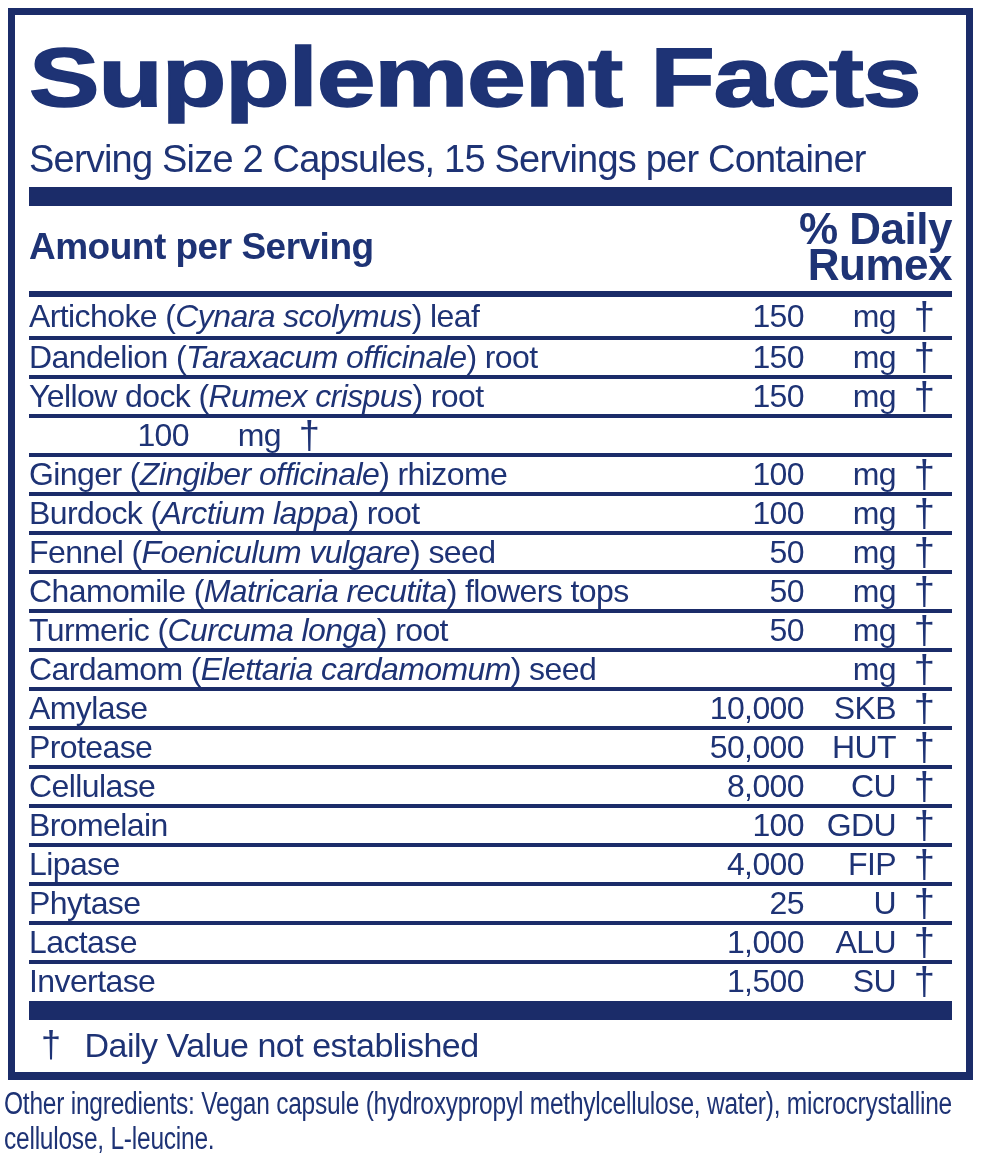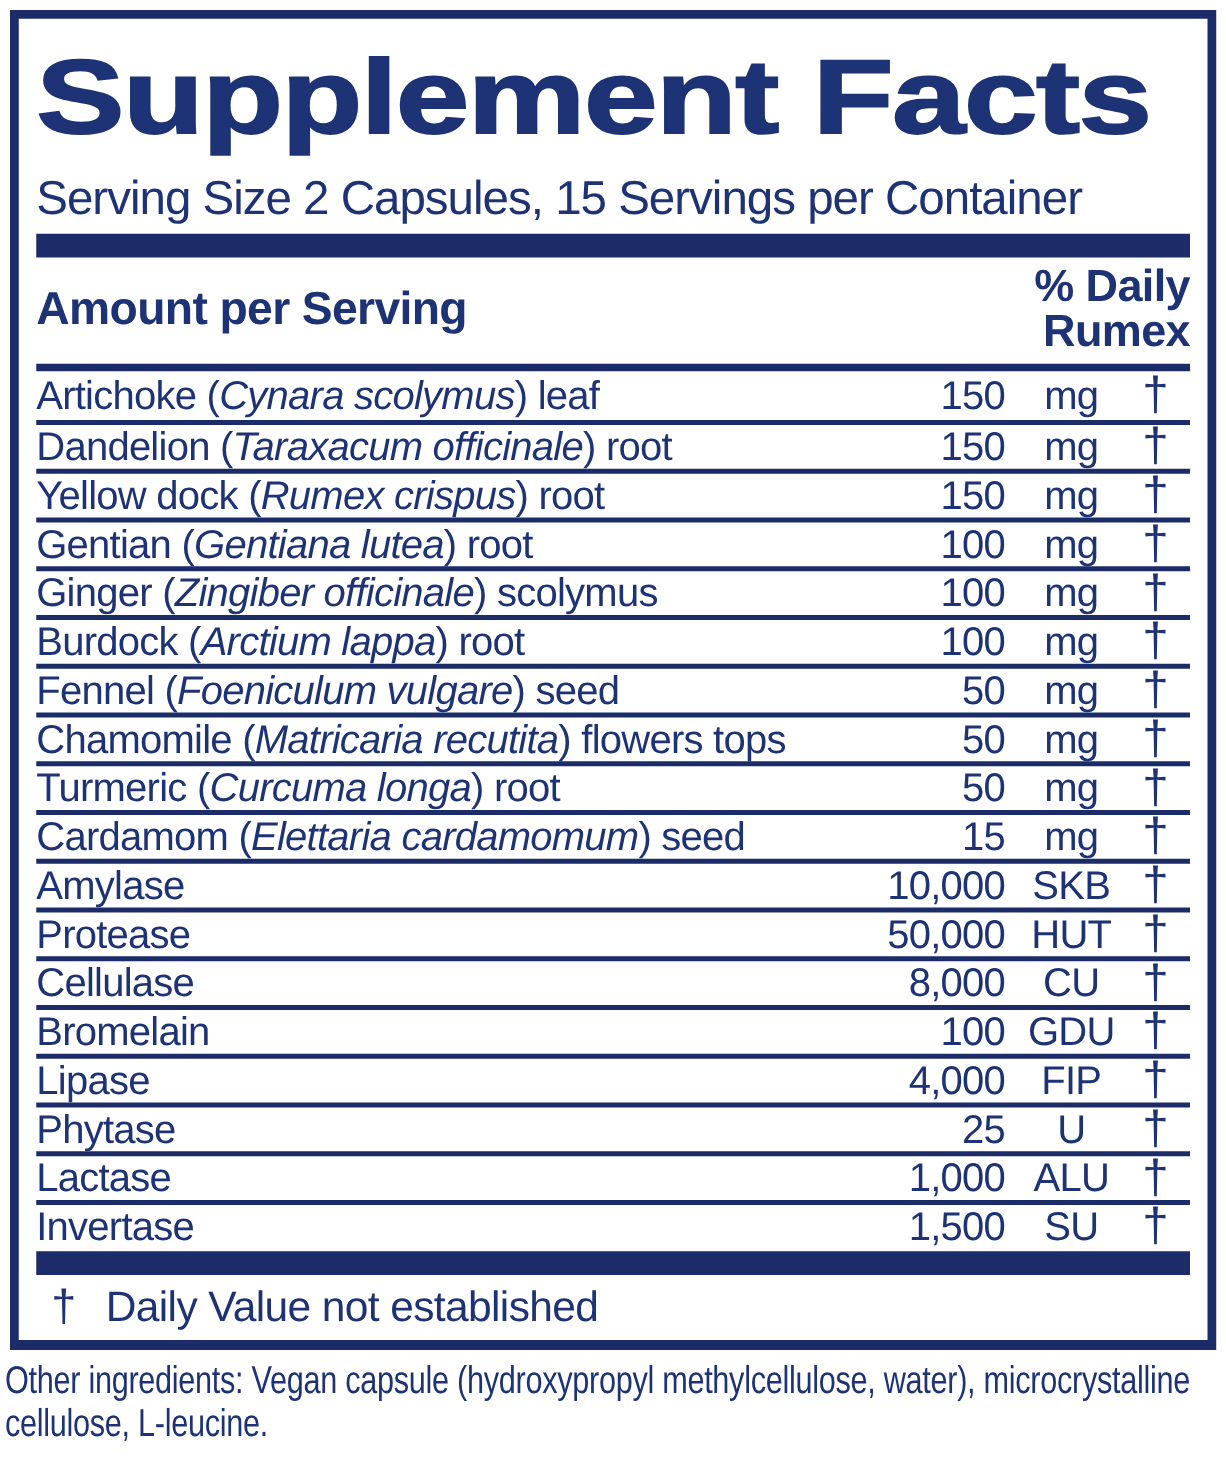--- a/index.html
+++ b/index.html
@@ -53,21 +53,21 @@
     align-items: center;
     padding-top: 5px;
     font-weight: bold;
   }
   .header-left {
     font-size: 37px;
     letter-spacing: -0.5px;
   }
   .header-right {
     text-align: right;
-    font-size: 36px;
+    font-size: 44px;
     line-height: 36px;
     letter-spacing: -0.5px;
   }
   .header-divider {
     height: 6px;
     background: var(--navy-bar);
     margin-top: 8px;
   }
   .rows { }
   .row {
@@ -75,21 +75,21 @@
     align-items: center;
     height: 39px;
     font-size: 32px;
     letter-spacing: -0.6px;
   }
   .row + .row { border-top: 4px solid var(--navy-bar); }
   .cell { white-space: nowrap; }
   .cell.name { flex: 1; min-width: 0; overflow: visible; }
   .cell.name .latin { font-style: italic; }
   .cell.amount { width: 160px; text-align: right; }
-  .cell.unit { width: 92px; padding-left: 14px; text-align: center; }
+  .cell.unit { width: 92px; padding-left: 14px; text-align: right; }
   .cell.dv { width: 56px; text-align: center; font-size: 38px; }
   .footnote {
     display: flex;
     align-items: baseline;
     gap: 24px;
     font-size: 34px;
     letter-spacing: -0.5px;
     padding: 4px 0 2px 12px;
   }
   .fn-symbol { font-size: 36px; }
@@ -134,28 +134,27 @@
   </div>
 
   <div class="row">
     <div class="cell name"><span class="pre">Yellow dock (</span><span class="latin">Rumex crispus</span><span class="post">) root</span></div>
     <div class="cell amount">150</div>
     <div class="cell unit">mg</div>
     <div class="cell dv">†</div>
   </div>
 
   <div class="row">
-    <div class="cell name"><span class="pre">Gentian (</span><span class="latin">Gentiana lutea</span><span class="post">) root</span></div>
-    <div class="cell amount">100</div>
-    <div class="cell unit">mg</div>
-    <div class="cell dv">†</div>
-  </div>
-
-  <div class="row">
-    <div class="cell name"><span class="pre">Ginger (</span><span class="latin">Zingiber officinale</span><span class="post">) scolymus</span></div>
+    <div class="cell amount">100</div>
+    <div class="cell unit">mg</div>
+    <div class="cell dv">†</div>
+  </div>
+
+  <div class="row">
+    <div class="cell name"><span class="pre">Ginger (</span><span class="latin">Zingiber officinale</span><span class="post">) rhizome</span></div>
     <div class="cell amount">100</div>
     <div class="cell unit">mg</div>
     <div class="cell dv">†</div>
   </div>
 
   <div class="row">
     <div class="cell name"><span class="pre">Burdock (</span><span class="latin">Arctium lappa</span><span class="post">) root</span></div>
     <div class="cell amount">100</div>
     <div class="cell unit">mg</div>
     <div class="cell dv">†</div>
@@ -177,21 +176,20 @@
 
   <div class="row">
     <div class="cell name"><span class="pre">Turmeric (</span><span class="latin">Curcuma longa</span><span class="post">) root</span></div>
     <div class="cell amount">50</div>
     <div class="cell unit">mg</div>
     <div class="cell dv">†</div>
   </div>
 
   <div class="row">
     <div class="cell name"><span class="pre">Cardamom (</span><span class="latin">Elettaria cardamomum</span><span class="post">) seed</span></div>
-    <div class="cell amount">15</div>
     <div class="cell unit">mg</div>
     <div class="cell dv">†</div>
   </div>
 
   <div class="row">
     <div class="cell name"><span class="pre">Amylase</span><span class="latin"></span><span class="post"></span></div>
     <div class="cell amount">10,000</div>
     <div class="cell unit">SKB</div>
     <div class="cell dv">†</div>
   </div>

